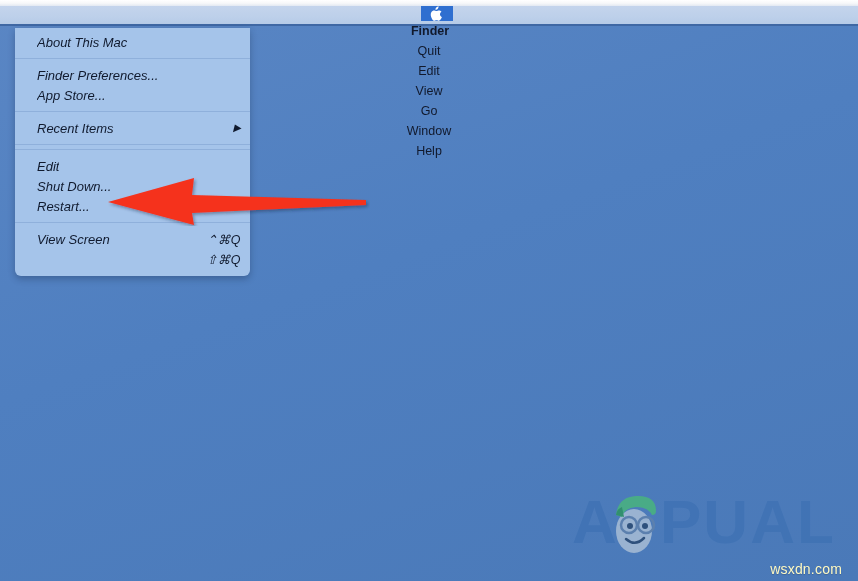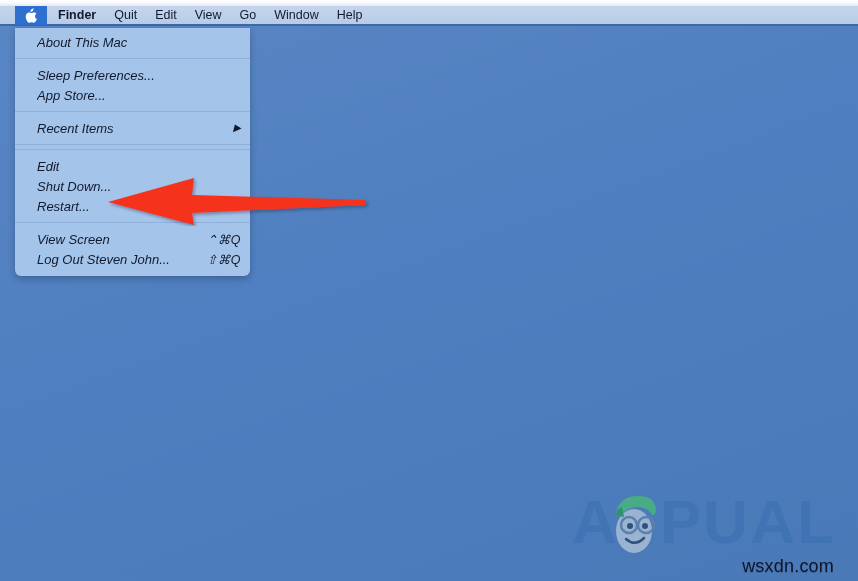--- a/index.html
+++ b/index.html
@@ -45,20 +45,21 @@
     position: absolute;
     left: 0; top: 6px;
     width: 858px;
     height: 20px;
     background: linear-gradient(to bottom, #c4d4ec 0%, #bdd0ea 60%, #b6cbe7 100%);
     border-bottom: 2px solid #3f68a4;
     z-index: 30;
     display: flex;
     align-items: center;
     box-sizing: border-box;
+    flex-direction: column;
   }
 
   .apple-menu {
     width: 32px;
     height: 20px;
     margin-left: 15px;
     background: #2f6fd0;
     display: flex;
     align-items: center;
     justify-content: center;
@@ -149,24 +150,24 @@
     left: 572px;
     top: 487px;
     width: 260px;
     height: 70px;
     z-index: 10;
     pointer-events: none;
   }
 
   .site-credit {
     position: absolute;
-    right: 24px;
+    right: 16px;
     bottom: 4px;
-    font-size: 18px;
-    color: #0f172a;
+    font-size: 14px;
+    color: #fef9c3;
     font-family: "Liberation Sans", sans-serif;
     letter-spacing: 0.2px;
     z-index: 20;
     text-shadow: 0 1px 1px rgba(0,0,0,0.18);
   }
 </style>
 </head>
 <body>
 
 <div id="screen">
@@ -218,21 +219,21 @@
     <div class="group group-top">
       <div class="menu-row">
         <span class="label">About This Mac</span>
       </div>
     </div>
 
     <div class="menu-sep"></div>
 
     <div class="group">
       <div class="menu-row">
-        <span class="label">Sleep Preferences...</span>
+        <span class="label">Finder Preferences...</span>
       </div>
       <div class="menu-row">
         <span class="label">App Store...</span>
       </div>
     </div>
 
     <div class="menu-sep"></div>
 
     <div class="group">
       <div class="menu-row">
@@ -259,21 +260,20 @@
     </div>
 
     <div class="menu-sep"></div>
 
     <div class="group">
       <div class="menu-row">
         <span class="label">View Screen</span>
         <span class="shortcut">⌃⌘Q</span>
       </div>
       <div class="menu-row">
-        <span class="label">Log Out Steven John...</span>
         <span class="shortcut">⇧⌘Q</span>
       </div>
     </div>
 
   </div>
 
   <div class="arrow-annotation">
     <svg width="262" height="50" viewBox="0 0 262 50">
       <defs>
         <filter id="arrShadow" x="-20%" y="-30%" width="150%" height="180%">

